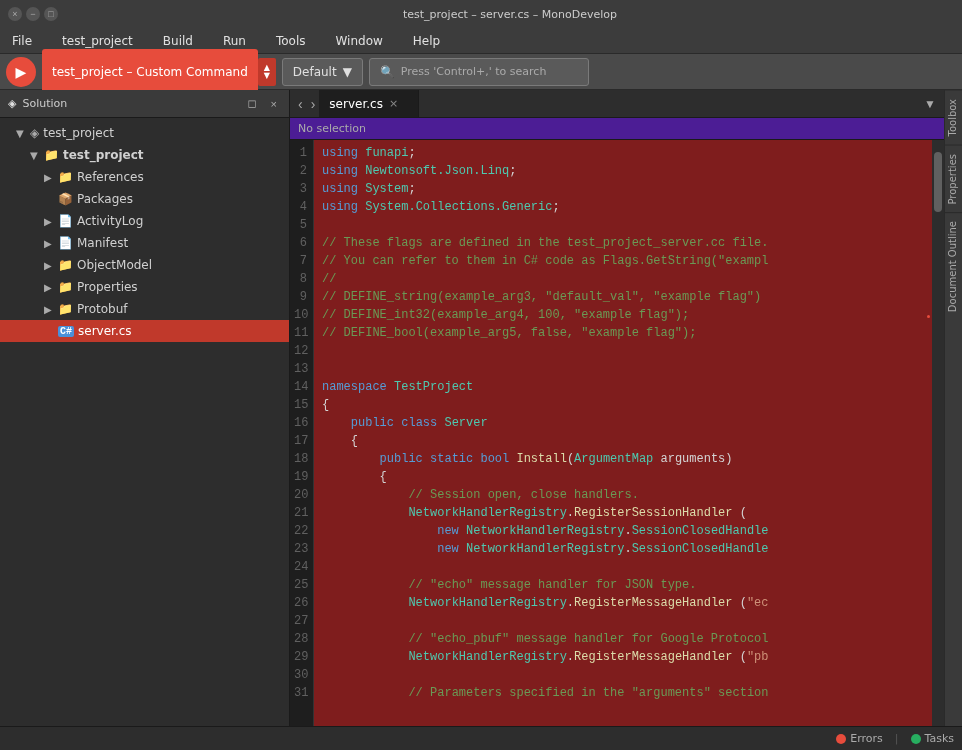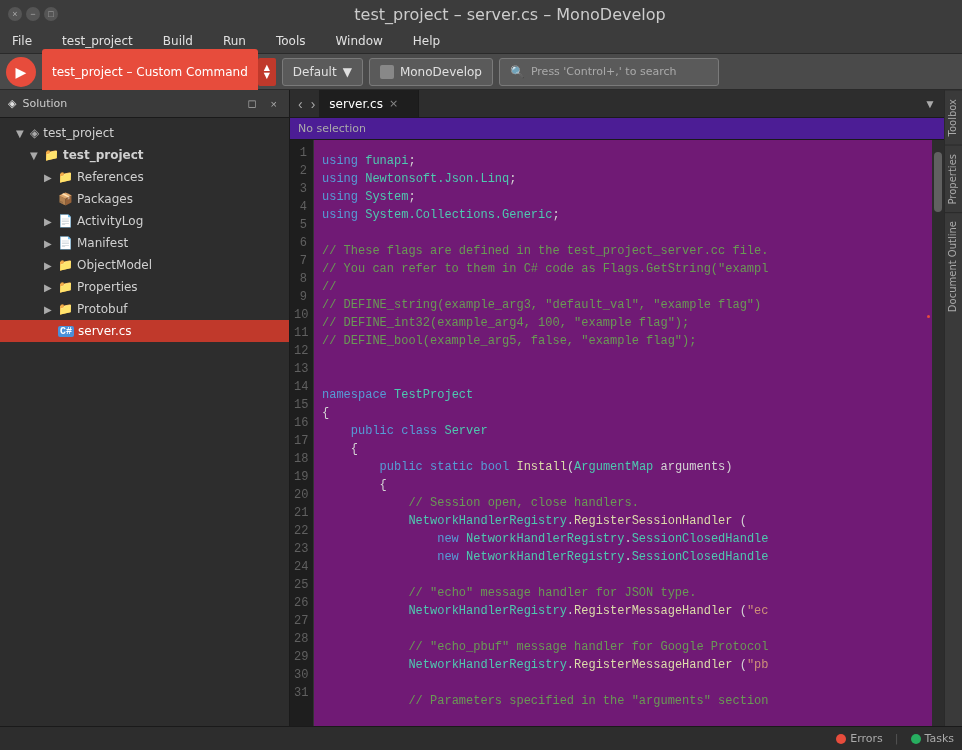--- a/index.html
+++ b/index.html
@@ -16,21 +16,21 @@
     }
     #window-controls { display: flex; gap: 4px; align-items: center; }
     .win-btn {
       width: 14px; height: 14px; border-radius: 50%;
       display: flex; align-items: center; justify-content: center;
       font-size: 9px; cursor: pointer; border: none;
     }
     .win-close { background: #555; color: #aaa; }
     .win-min { background: #555; color: #aaa; }
     .win-max { background: #555; color: #aaa; }
-    #title-text { flex: 1; text-align: center; font-size: 16px; color: #ccc; }
+    #title-text { flex: 1; text-align: center; font-size: 11px; color: #ccc; }
 
     
     #menu-bar {
       height: 26px;
       background: #3c3c3c;
       display: flex;
       align-items: center;
       padding: 0 4px;
       gap: 14px;
       border-bottom: 1px solid #2a2a2a;
@@ -221,25 +221,25 @@
       font-size: 12px;
       line-height: 18px;
       padding: 4px 6px 4px 4px;
       text-align: right;
       border-right: 1px solid #333;
       overflow: hidden;
       user-select: none;
     }
     #code-content {
       flex: 1;
-      background: #701a75;
+      background: #7f1d1d;
       font-family: 'Courier New', monospace;
       font-size: 12px;
       line-height: 18px;
-      padding: 12px 8px;
+      padding: 4px 8px;
       overflow: hidden;
       white-space: pre;
       color: #d4d4d4;
     }
     #scrollbar-y {
       width: 12px;
       background: #2d2d2d;
       display: flex;
       flex-direction: column;
       align-items: center;
@@ -339,24 +339,20 @@
       <span>test_project – Custom Command</span>
     </div>
     <div class="cmd-arrows">
       <span class="cmd-arrow">▲</span>
       <span class="cmd-arrow">▼</span>
     </div>
   </div>
   <div class="config-dropdown">
     <span>Default</span>
     <span>▼</span>
-  </div>
-  <div class="monodevelop-badge">
-    <span class="mono-icon"></span>
-    <span>MonoDevelop</span>
   </div>
   <div class="search-box">
     <span style="color:#aaa;">🔍</span>
     <span style="font-size:11px;">Press 'Control+,' to search</span>
   </div>
 </div>
 
 <div id="main">
 
   <div id="sidebar">

